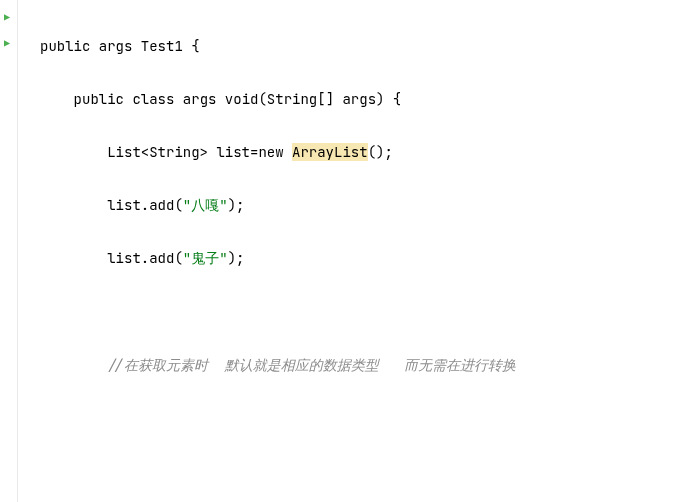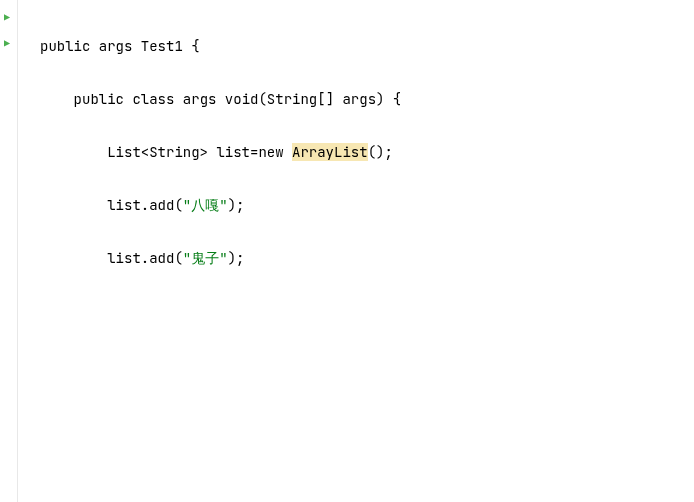--- a/index.html
+++ b/index.html
@@ -48,20 +48,21 @@
   <span class="gutter-mark" style="top:34px">▶</span>
 </div>
 
 <div class="code-area">
 <span class="line"><span class="kw">public</span> <span class="kw">args</span><span> Test1 {</span></span>
 <span class="line">    <span class="kw">public</span> <span class="kw">class</span> <span class="kw">args</span><span> void(String[] args) {</span></span>
 <span class="line">        <span>List&lt;String&gt; list=</span><span class="kw">new</span><span> </span><span class="hl">ArrayList</span><span>();</span></span>
 <span class="line">        <span>list.add(</span><span class="str">"八嘎"</span><span>);</span></span>
 <span class="line">        <span>list.add(</span><span class="str">"鬼子"</span><span>);</span></span>
 <span class="line"> </span>
+<span class="line">        <span class="comment">//在获取元素时  默认就是相应的数据类型   而无需在进行转换</span></span>
 
 
 
 
 
 
 
 
 
 

